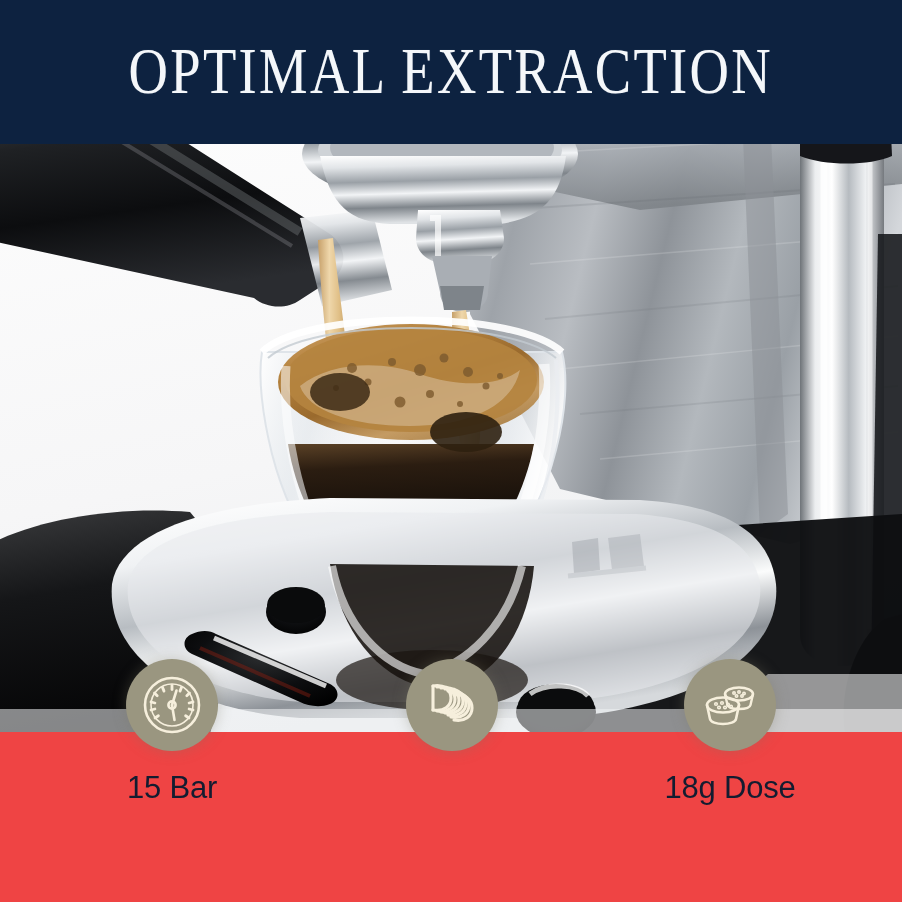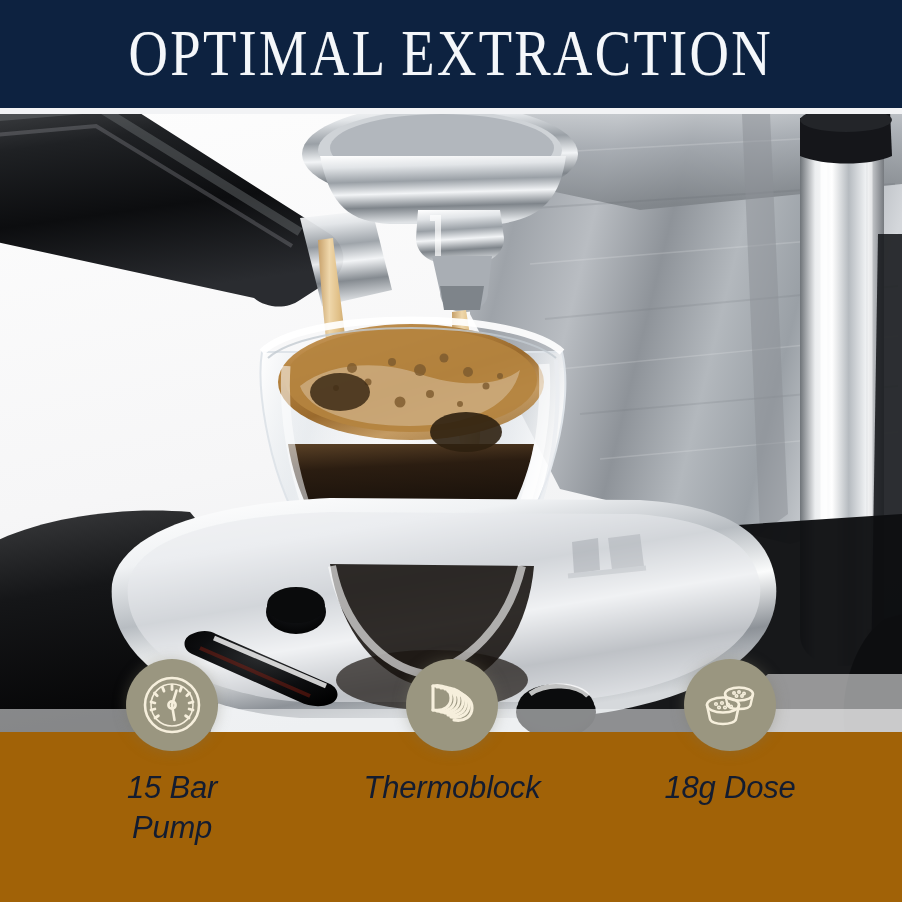--- a/index.html
+++ b/index.html
@@ -19,21 +19,21 @@
     height: 902px;
     overflow: hidden;
     background: #F2F3F5;
   }
 
   
   #header-banner {
     position: absolute;
     left: 0; top: 0;
     width: 902px;
-    height: 108px;
+    height: 144px;
     background: #0D2240;
     z-index: 40;
     display: flex;
     align-items: center;
     justify-content: center;
   }
   #header-title {
     font-family: "Liberation Serif", "DejaVu Serif", serif;
     color: #F4F7FA;
     font-size: 58px;
@@ -57,23 +57,22 @@
     z-index: 10;
   }
   #photo svg { display: block; }
 
   
   #feature-strip {
     position: absolute;
     left: 0; top: 732px;
     width: 902px;
     height: 170px;
-    background: #a16207;
+    background: #ef4444;
     z-index: 20;
-    font-style: italic;
   }
 
   .feature {
     position: absolute;
     top: 0;
     width: 240px;
     text-align: center;
   }
   .feature-1 { left: 52px; }
   .feature-2 { left: 332px; }
@@ -354,27 +353,25 @@
         <path d="M768,560 L902,560 L902,620 L700,620 Z" fill="#ffffff" opacity="0.55"></path>
       </g>
     </svg>
   </div>
 
   <div id="feature-strip">
 
     <div class="feature feature-1">
       <div class="feature-label">
         <div>15 Bar</div>
-        <div>Pump</div>
       </div>
     </div>
 
     <div class="feature feature-2">
       <div class="feature-label">
-        <div>Thermoblock</div>
       </div>
     </div>
 
     <div class="feature feature-3">
       <div class="feature-label">
         <div>18g Dose</div>
         <div></div>
       </div>
     </div>
   </div>

